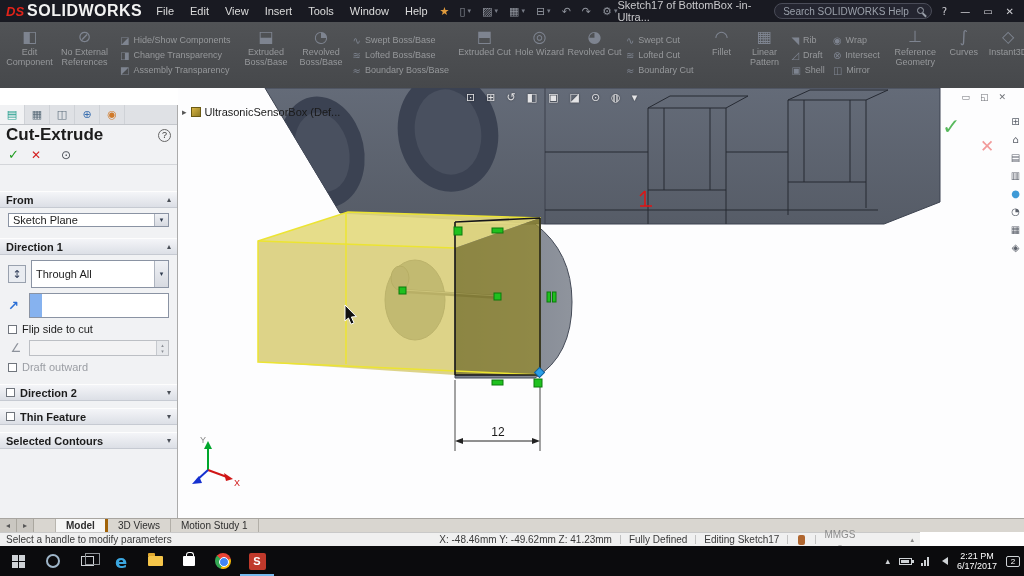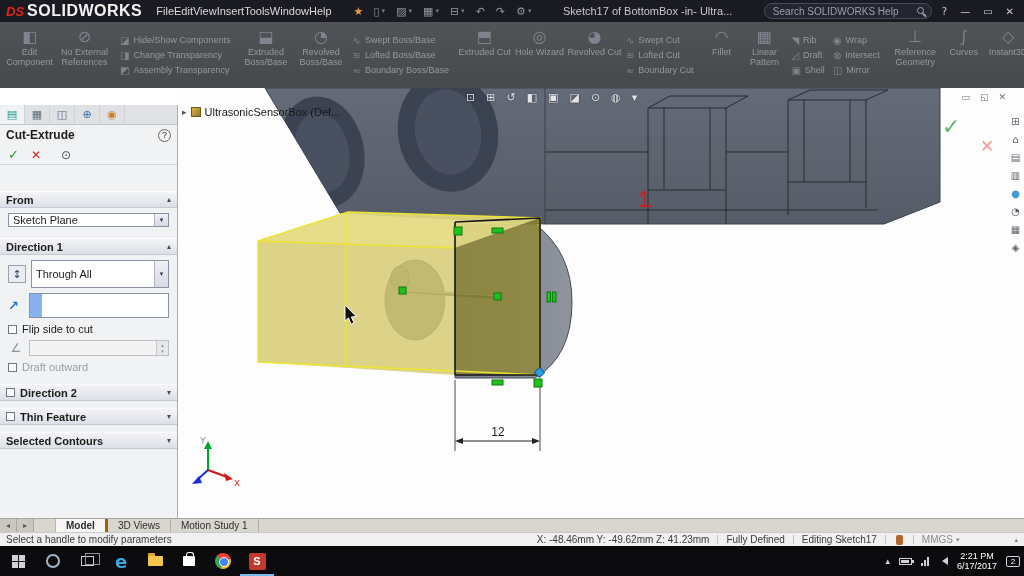--- a/index.html
+++ b/index.html
@@ -5,21 +5,21 @@
   * { margin:0; padding:0; box-sizing:border-box; }
   html,body { width:1024px; height:576px; font-family:"Liberation Sans",sans-serif; overflow:hidden; background:#fff; }
   .abs { position:absolute; }
   .screen { position:relative; width:1024px; height:576px; }
 
   
   .titlebar { left:0; top:0; width:1024px; height:22px; background:#191a22; display:flex; align-items:center; color:#e2e2e2; font-size:11px; padding:0 6px; }
   .logo { display:flex; align-items:center; gap:3px; margin-right:14px; }
   .logo-mark { color:#e2231a; font-weight:bold; font-style:italic; font-size:13px; }
   .logo-text { color:#f2f2f2; font-weight:bold; font-size:16px; letter-spacing:.5px; }
-  .menus { display:flex; margin-right:22px; }
+  .menus { display:flex; gap:16px; margin-right:12px; }
   .menu-item { color:#dcdcdc; cursor:default; }
   .star-icon { color:#e09b3d; font-size:11px; margin-right:10px; }
   .quickbar { display:flex; gap:11px; align-items:center; color:#8f939c; font-family:"DejaVu Sans",sans-serif; font-size:11px; }
   .quickbar .qi { display:flex; align-items:center; gap:2px; }
   .quickbar .qc { font-size:7px; color:#777c86; }
   .doc-title { margin:0 auto; color:#c9c9cc; font-size:11px; }
   .tb-search { position:relative; width:168px; height:16px; background:#242530; border:1px solid #4a4c58; border-radius:8px; display:flex; align-items:center; padding:0 20px 0 8px; margin-right:10px; }
   .tb-search input { width:100%; border:none; background:transparent; color:#9aa0aa; font-size:10px; outline:none; }
   .tb-search input::placeholder { color:#9aa0aa; }
   .mag { width:7px; height:7px; border:1.5px solid #9aa0aa; border-radius:50%; position:relative; display:inline-block; }
@@ -58,21 +58,21 @@
   .right-tools { position:absolute; right:1px; top:28px; width:15px; display:flex; flex-direction:column; gap:7px; align-items:center; z-index:6; }
   .right-tools span { font-family:"DejaVu Sans",sans-serif; font-size:10px; color:#5c616b; }
   .right-tools .sphere { color:#3f9ad6; }
 
   
   .left-panel { left:0; top:105px; width:178px; height:413px; background:#f1f2f4; border-right:1px solid #ababab; z-index:20; font-size:11px; color:#1c1c1c; }
   .pm-tabs { height:20px; display:flex; background:#dfe1e5; border-bottom:1px solid #c4c7cc; }
   .pm-tab { width:25px; display:flex; align-items:center; justify-content:center; font-family:"DejaVu Sans",sans-serif; font-size:11px; border-right:1px solid #cfd2d7; }
   .pm-tab.active { background:#f1f2f4; }
   .pm-title-row { height:20px; display:flex; align-items:center; padding:0 6px; }
-  .pm-title { font-weight:bold; font-size:12px; }
+  .pm-title { font-weight:bold; font-size:17px; }
   .pm-help { margin-left:auto; width:13px; height:13px; border:1px solid #666; border-radius:50%; font-size:9px; display:flex; align-items:center; justify-content:center; color:#333; }
   .pm-actions { height:20px; display:flex; align-items:center; gap:12px; padding:0 8px; border-bottom:1px solid #d4d6da; font-family:"DejaVu Sans",sans-serif; }
   .pm-check { color:#1f9d1f; font-weight:bold; font-size:13px; }
   .pm-x { color:#d42020; font-weight:bold; font-size:12px; }
   .pm-eye { color:#4a4f57; font-size:12px; margin-left:8px; }
   .sec { height:17px; display:flex; align-items:center; padding:0 6px; background:linear-gradient(#f4f5f8,#dcdfe6); border-top:1px solid #fdfdfd; border-bottom:1px solid #c6cad2; font-weight:bold; font-size:11px; margin-top:7px; }
   .sec.first { margin-top:26px; }
   .sec .chev { margin-left:auto; font-size:8px; color:#4a4f57; font-family:"DejaVu Sans",sans-serif; }
   .sec .cb { margin-right:5px; }
   .sec-body { padding:5px 8px 4px 8px; display:flex; flex-direction:column; gap:5px; }
@@ -91,25 +91,25 @@
   .spin-col { margin-left:auto; width:12px; background:#e6e8eb; border-left:1px solid #c6c9ce; display:flex; flex-direction:column; align-items:center; justify-content:center; font-size:5px; color:#8b8f96; font-family:"DejaVu Sans",sans-serif; line-height:6px; }
 
   
   .bottom-tabs { left:0; top:518px; width:1024px; height:14px; background:#d9d6d0; border-top:1px solid #a8a5a0; display:flex; align-items:stretch; font-size:10px; color:#2e2e2e; z-index:25; }
   .bt-nav { width:17px; display:flex; align-items:center; justify-content:center; background:#cac7c1; border-right:1px solid #aaa79f; color:#555; font-size:8px; font-family:"DejaVu Sans",sans-serif; }
   .bt-spacer { width:22px; border-right:1px solid #b8b5ae; }
   .bt-tab { padding:0 10px; display:flex; align-items:center; border-right:1px solid #b2afa8; }
   .bt-tab.active { background:#f6f6f5; font-weight:bold; border-right:3px solid #a16207; }
 
   
-  .statusbar { left:0; top:532px; width:1024px; height:14px; background:#f0f0f0; border-top:1px solid #c9c9c9; display:flex; align-items:center; font-size:10px; color:#3a3a3a; padding:0 6px; z-index:25; }
+  .statusbar { left:0; top:532px; width:920px; height:14px; background:#f0f0f0; border-top:1px solid #c9c9c9; display:flex; align-items:center; font-size:10px; color:#3a3a3a; padding:0 6px; z-index:25; }
   .ssep { width:1px; height:9px; background:#c2c2c2; margin:0 8px; }
   .status-msg { color:#3a3a3a; }
   .st-ic { width:7px; height:10px; background:#b0662f; border-radius:2px; margin:0 2px; }
-  .units { color:#8b8b8b; display:flex; align-items:center; gap:3px; }
+  .units { color:#8b8b8b; display:flex; align-items:center; gap:3px;flex-direction:column; }
   .sb-end { margin-left:55px; color:#888; font-size:7px; font-family:"DejaVu Sans",sans-serif; }
 
   
   .taskbar { left:0; top:546px; width:1024px; height:30px; background:#0b0b0d; display:flex; align-items:center; color:#cfd3d6; z-index:40; }
   .start { width:36px; height:30px; display:flex; align-items:center; justify-content:center; }
   .win-logo { display:grid; grid-template-columns:6px 6px; grid-template-rows:6px 6px; gap:1px; }
   .win-logo i { background:#cfd3d6; }
   .tb-searchbox { position:relative; width:194px; height:30px; background:#f2f2f2; display:flex; align-items:center; padding-left:30px; }
   .tb-searchbox input { border:none; background:transparent; width:150px; font-size:11px; color:#444; outline:none; }
   .tb-searchbox input::placeholder { color:#5f5f5f; }

